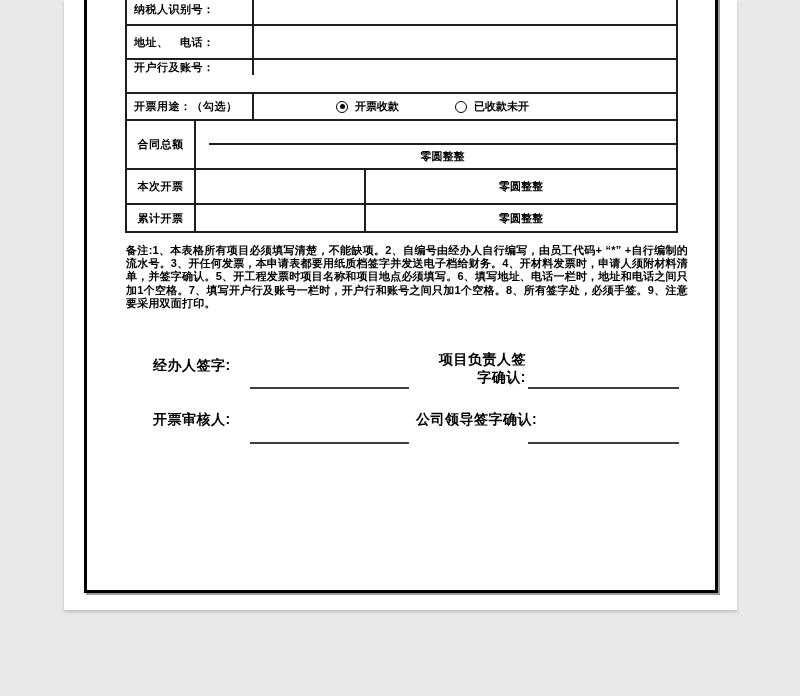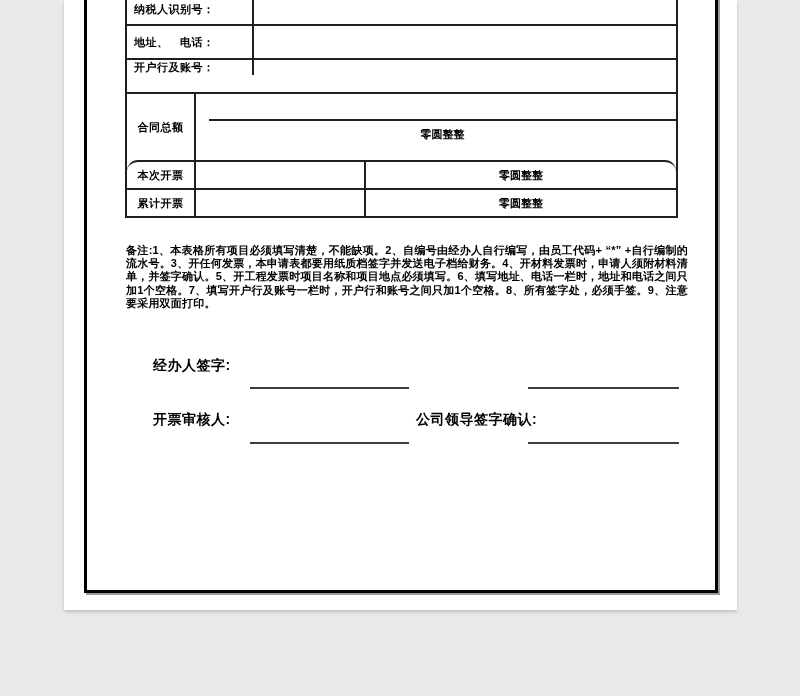--- a/index.html
+++ b/index.html
@@ -26,21 +26,21 @@
   .trow { display:flex; border-top:2px solid #1f1f1f; }
   .trow:first-child { border-top:none; }
   .lcell {
     display:flex; align-items:center; padding-left:7px;
     border-right:2px solid #1f1f1f; letter-spacing:0.5px;
   }
   .lcell.wide { width:127px; }
   .lcell.narrow { width:69px; justify-content:center; padding-left:0; }
   .vcell { flex:1; }
   .r1 { height:30px; } .r2 { height:34px; } .r3 { height:34px;flex-direction:column; }
-  .r4 { height:27px; } .r5 { height:68px;gap:13px; } .r6 { height:28px;border-radius:11px; } .r7 { height:28px;text-align:center; }
+  .r4 { height:27px; } .r5 { height:49px;gap:13px; } .r6 { height:35px; } .r7 { height:28px;text-align:center; }
   .purpose-cell { display:flex; align-items:center; padding-left:82px; column-gap:56px; }
   .radio-opt { display:flex; align-items:center; column-gap:7px; cursor:default; }
   .radio {
     width:12px; height:12px; border:1.5px solid #000; border-radius:50%;
     display:flex; align-items:center; justify-content:center; background:#fff;
   }
   .radio .dot { width:5px; height:5px; border-radius:50%; background:#000; display:none; }
   .radio.checked .dot { display:block; }
   .stack { flex:1; display:flex; flex-direction:column; }
   .sub-top { height:25px; }
@@ -75,20 +75,35 @@
       <div class="trow r2">
         <div class="lcell wide">地址、　电话：</div>
         <div class="vcell"></div>
       </div>
 
       <div class="trow r3">
         <div class="lcell wide">开户行及账号：</div>
         <div class="vcell"></div>
       </div>
 
+      <div class="trow r4">
+        <div class="lcell wide">开票用途：（勾选）</div>
+        <div class="vcell purpose-cell">
+          <div class="radio-opt">
+            <span class="radio checked">
+                <span class="dot"></span>
+              </span>
+            <span>开票收款</span>
+          </div>
+          <div class="radio-opt">
+            <span class="radio"></span>
+            <span>已收款未开</span>
+          </div>
+        </div>
+      </div>
 
       <div class="trow r5">
         <div class="lcell narrow">合同总额</div>
         <div class="stack">
           <div class="sub-top"></div>
           <div class="sub-bottom">零圆整整</div>
         </div>
       </div>
 
       <div class="trow r6">
@@ -103,20 +118,21 @@
         <div class="amt-cell">零圆整整</div>
       </div>
 
     </div>
 
     <div class="notes">备注:1、本表格所有项目必须填写清楚，不能缺项。2、自编号由经办人自行编写，由员工代码+ “*” +自行编制的流水号。3、开任何发票，本申请表都要用纸质档签字并发送电子档给财务。4、开材料发票时，申请人须附材料清单，并签字确认。5、开工程发票时项目名称和项目地点必须填写。6、填写地址、电话一栏时，地址和电话之间只加1个空格。7、填写开户行及账号一栏时，开户行和账号之间只加1个空格。8、所有签字处，必须手签。9、注意要采用双面打印。</div>
 
     <div class="sig-label" style="left:89px; top:357px;">经办人签字:</div>
     <div class="sig-line" style="left:186px; top:387px; width:159px;"></div>
 
+    <div class="sig-label right" style="left:365px; top:351px; width:97px;">项目负责人签字确认:</div>
     <div class="sig-line" style="left:464px; top:387px; width:151px;"></div>
 
     <div class="sig-label" style="left:89px; top:411px;">开票审核人:</div>
     <div class="sig-line" style="left:186px; top:442px; width:159px;"></div>
 
     <div class="sig-label right" style="left:352px; top:411px; width:110px; white-space:nowrap;">公司领导签字确认:</div>
     <div class="sig-line" style="left:464px; top:442px; width:151px;"></div>
 
   </div>
 </div>

